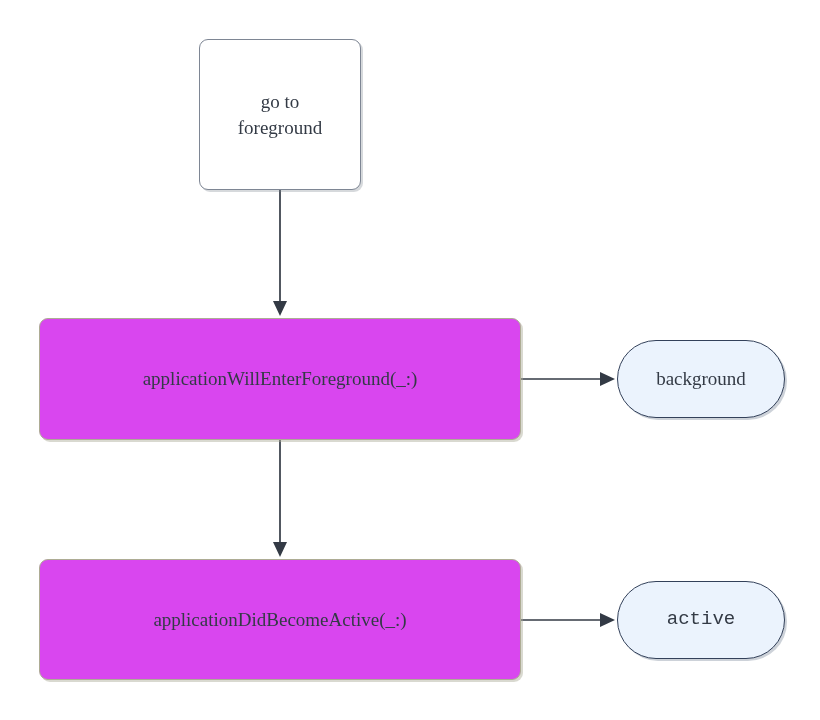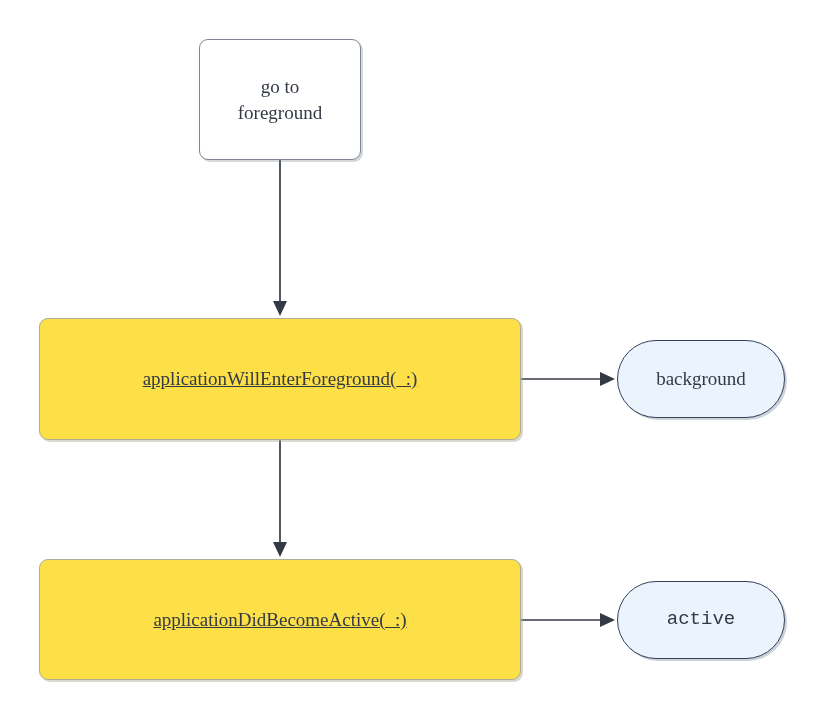--- a/index.html
+++ b/index.html
@@ -42,26 +42,25 @@
   .node-white {
     background: #ffffff;
     border: 1.4px solid #7e8694;
     border-radius: 9px;
     font-size: 19px;
     box-shadow: 2px 2px 0 rgba(120,128,140,0.30);
   }
 
   
   .node-yellow {
-    background: #fde047;
+    background: #d946ef;
     border: 1.4px solid #adac94;
     border-radius: 9px;
     font-size: 19px;
     box-shadow: 2px 2px 0 rgba(170,170,150,0.45);
-    text-decoration: underline;
   }
 
   
   .node-blue {
     background: #ebf3fd;
     border: 1.6px solid #33415a;
     font-size: 19px;
     box-shadow: 2px 2px 0 rgba(90,105,130,0.30);
     justify-content: center;
   }
@@ -105,21 +104,21 @@
       <line class="edge-line" x1="280" y1="440" x2="280" y2="546"></line>
       <polygon class="edge-head" points="280,557 273,542 287,542"></polygon>
     </g>
 
     <g>
       <line class="edge-line" x1="521" y1="620" x2="604" y2="620"></line>
       <polygon class="edge-head" points="615,620 600,613 600,627"></polygon>
     </g>
   </svg>
 
-  <div class="node node-white" style="left:199px; top:39px; width:162px; height:121px;">
+  <div class="node node-white" style="left:199px; top:39px; width:162px; height:151px;">
     <span class="node-label">go to
 foreground</span>
   </div>
 
   <div class="node node-yellow" style="left:39px; top:318px; width:482px; height:122px;">
     <span class="node-label">applicationWillEnterForeground(_:)</span>
   </div>
 
   <div class="node node-blue" style="left:617px; top:340px; width:168px; height:78px; border-radius:39px;">
     <span class="node-label">background</span>

